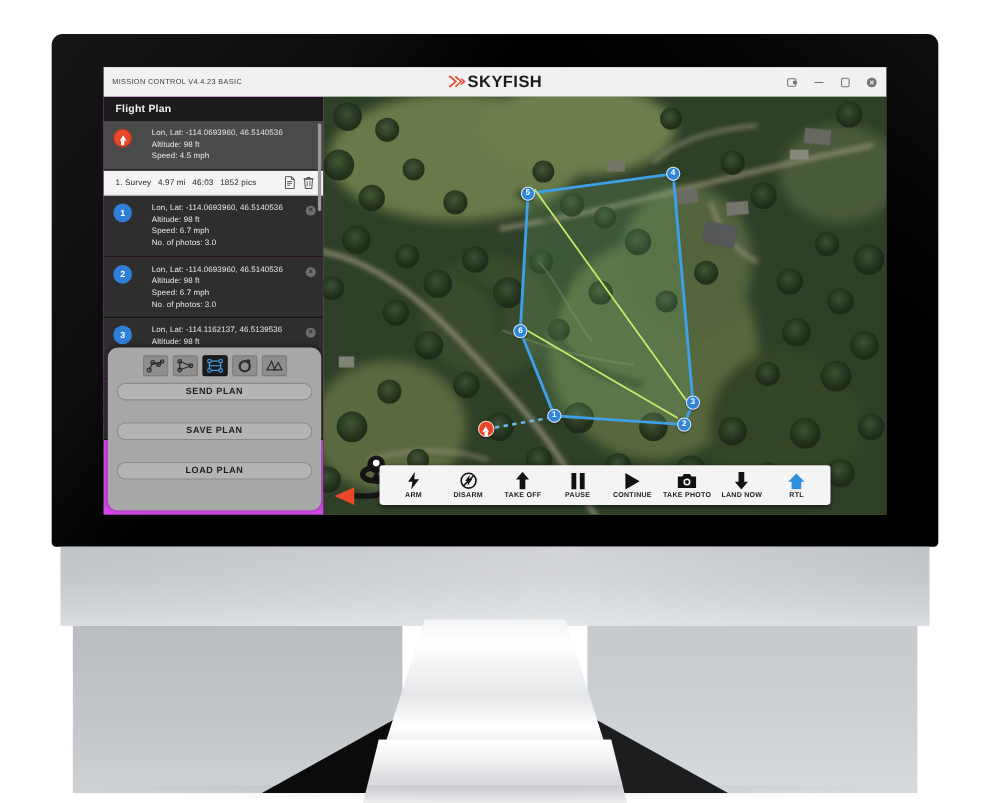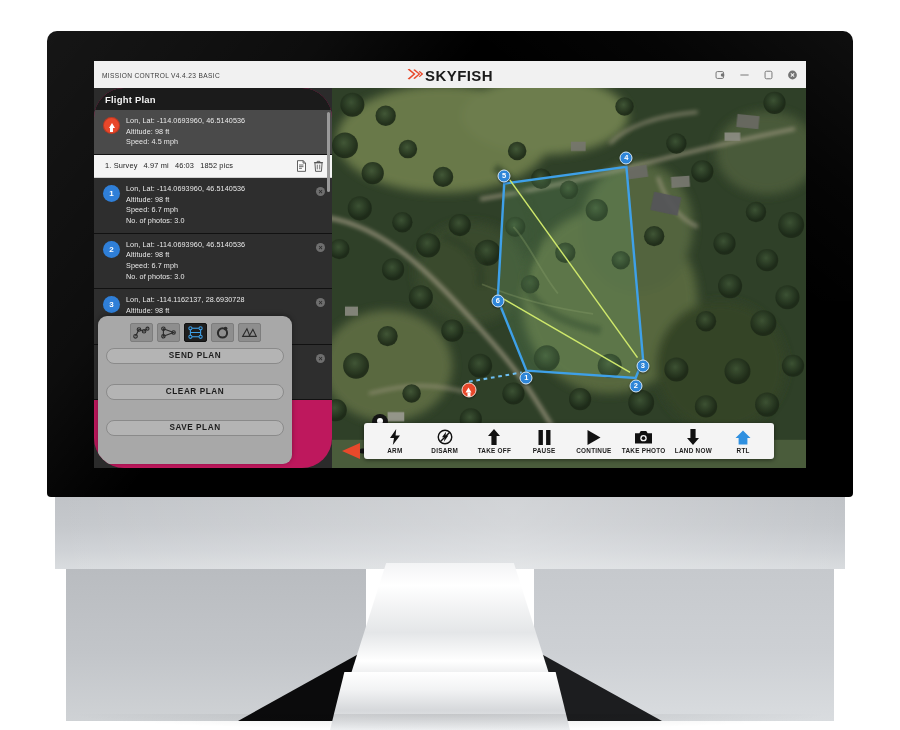--- a/index.html
+++ b/index.html
@@ -102,32 +102,32 @@
     position:absolute; right:8px; top:50%; transform:translateY(-50%);
     display:flex; align-items:center; gap:13px;
   }
   .tb-ctrls .ic { width:11px; height:11px; display:block; opacity:.75; cursor:pointer; }
 
   
   .appbody { position:relative; width:100%; height:380px; display:flex; }
 
   
   .sidebar {
-    position:relative; width:238px; height:100%;
-    background:#be185d; overflow:hidden;border-radius:30px;
+    position:relative; width:200px; height:100%;
+    background:#d946ef; overflow:hidden;
   }
   .sb-header {
     height:22px; background:#1b1b1b; display:flex; align-items:center;
     padding-left:11px; color:#f2f2f2; font-size:9.5px; font-weight:bold;
     letter-spacing:0.2px;
   }
   .wp { position:relative; padding:6px 8px 6px 9px; border-bottom:1px solid #111; }
   .wp.home { background:#4a4a4a; }
   .wp.node { background:#2e2e2e; }
-  .wp-row { display:flex; align-items:flex-start; gap:6px; }
+  .wp-row { display:flex; align-items:flex-start; gap:18px; }
   .badge {
     flex:0 0 auto; width:17px; height:17px; border-radius:50%;
     display:flex; align-items:center; justify-content:center;
     font-size:8px; font-weight:bold; color:#fff; margin-top:1px;
   }
   .badge.home { background:#e8472a; box-shadow:0 0 0 1px rgba(0,0,0,.2) inset; }
   .badge.num  { background:#2f7fd8; }
   .arrow-up {
     width:0;height:0;border-left:3.2px solid transparent;border-right:3.2px solid transparent;
     border-bottom:5px solid #fff; position:relative;
@@ -309,21 +309,21 @@
                 <div>No. of photos: 3.0</div>
               </div>
             </div>
             <div class="wp-del">×</div>
           </div>
 
           <div class="wp node">
             <div class="wp-row">
               <div class="badge num">3</div>
               <div class="wp-lines">
-                <div>Lon, Lat: -114.1162137, 28.6930728</div>
+                <div>Lon, Lat: -114.1162137, 46.5139536</div>
                 <div>Altitude: 98 ft</div>
                 <div>Speed: 6.7 mph</div>
                 <div>No. of photos: 3.0</div>
               </div>
             </div>
             <div class="wp-del">×</div>
           </div>
 
           <div class="wp node">
             <div class="wp-row">
@@ -378,22 +378,22 @@
             </div>
             <div class="tool">
               <svg width="17" height="13" viewBox="0 0 20 15">
                 <path d="M2 12 L7 3 L10.5 12 Z" fill="none" stroke="#2b2b2b" stroke-width="1.3"></path>
                 <path d="M9.5 12 L14 4 L18 12 Z" fill="none" stroke="#2b2b2b" stroke-width="1.3"></path>
               </svg>
             </div>
           </div>
 
           <div class="pbtn">SEND PLAN</div>
-          <div class="pbtn">CLEAR PLAN</div>
           <div class="pbtn">SAVE PLAN</div>
+          <div class="pbtn">LOAD PLAN</div>
         </div>
       </div>
 
       <div class="map">
 
         <svg class="map-img" viewBox="0 0 512 380" preserveAspectRatio="none">
           <defs>
             <radialGradient id="tree" cx="45%" cy="40%">
               <stop offset="0%" stop-color="#3e5435"></stop>
                 <stop offset="100%" stop-color="#1d2a18"></stop>

